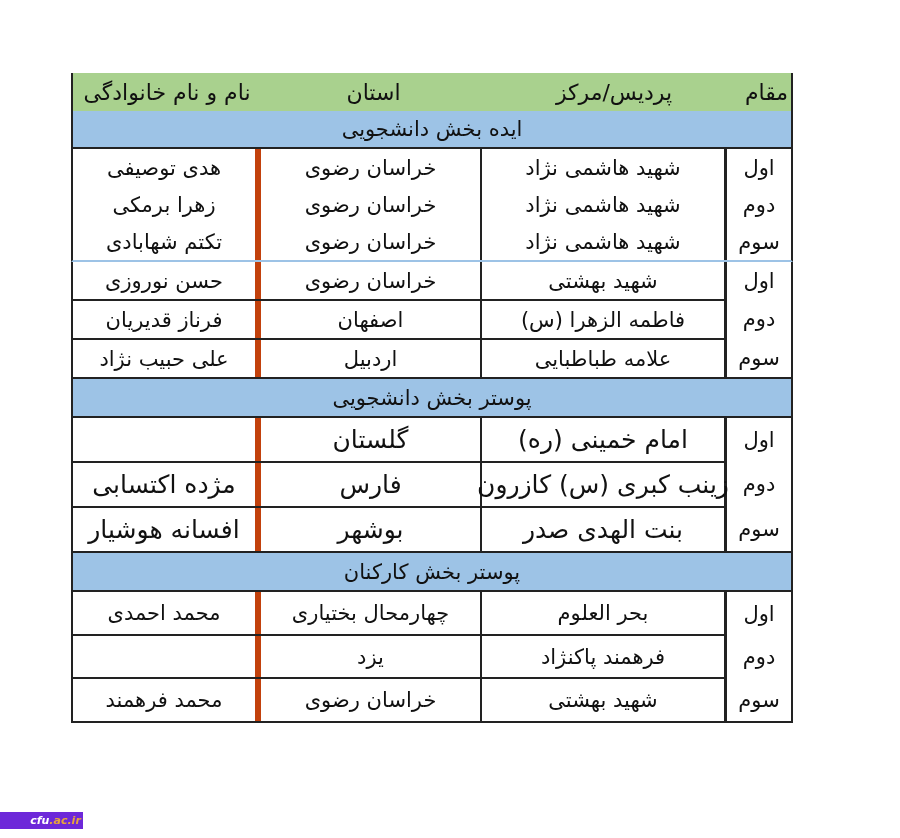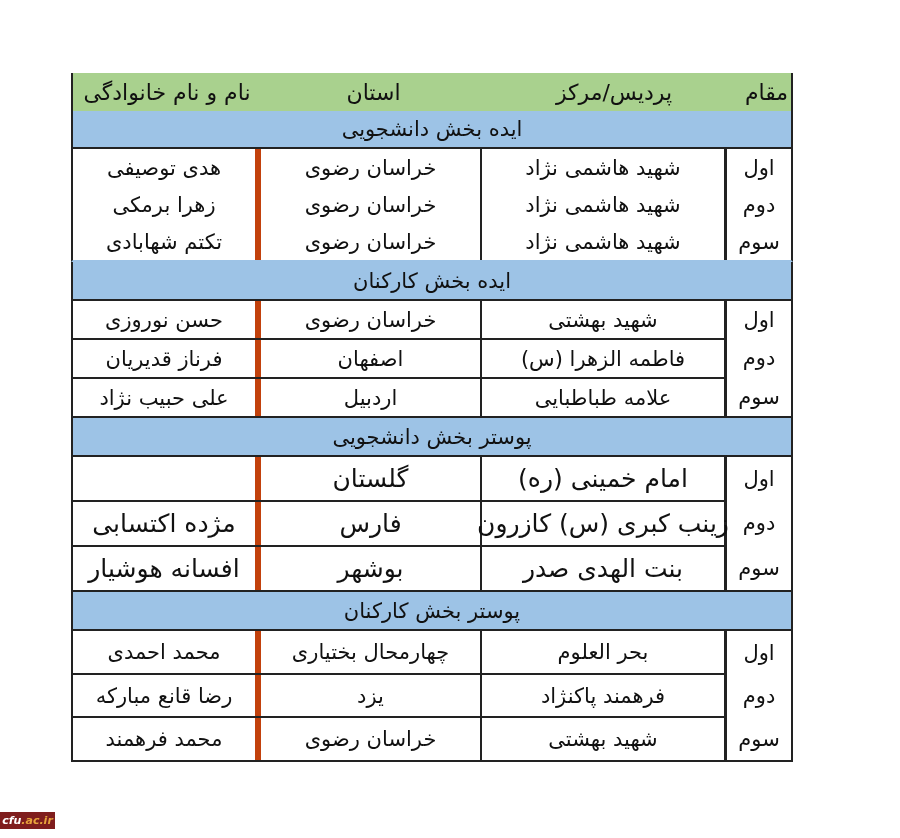--- a/index.html
+++ b/index.html
@@ -20,23 +20,23 @@
   .rank-col div { flex:1; display:flex; align-items:center; justify-content:center; font-size:21px; }
   .rows { flex:1; display:flex; flex-direction:column; }
   .row { display:flex; flex:1; }
   .row div { display:flex; align-items:center; justify-content:center; white-space:nowrap; font-size:21px; box-sizing:border-box; }
   .row .campus { width:244px; flex:none; border-left:2px solid #222; }
   .row .prov { width:225px; flex:none; border-left:6px solid #c2410c; }
   .row .name { flex:1; }
   .bordered .row + .row { border-top:2px solid #222; }
   .bordered .row { }
   .big .row div { font-size:25px; }
-  .logo { position:absolute; left:0; top:812px; width:55px; height:17px; background:#7f1d1d; color:#fff;
+  .logo { position:absolute; left:0; top:812px; width:55px; height:17px; background:#6d28d9; color:#fff;
           font-size:11px; font-style:italic; font-weight:bold; display:flex; align-items:center; justify-content:center;
-          font-family:"DejaVu Sans", sans-serif; }
+          font-family:"DejaVu Sans", sans-serif;padding-left:28px; }
   .logo .acc { color:#e8a33c; }
 </style>
 </head>
 <body>
 
 <div class="tbl">
   <div class="hdr">
     <div class="c-rank">مقام</div>
     <div class="c-campus">پردیس/مرکز</div>
     <div class="c-prov">استان</div>
@@ -62,21 +62,20 @@
         <div class="name">زهرا برمکی</div>
       </div>
       <div class="row">
         <div class="campus">شهید هاشمی نژاد</div>
         <div class="prov">خراسان رضوی</div>
         <div class="name">تکتم شهابادی</div>
       </div>
     </div>
   </div>
 
-  <div class="band">ایده بخش کارکنان</div>
   <div class="sec bordered" style="height:117px;border-bottom:2px solid #222;">
     <div class="rank-col">
       <div>اول</div>
       <div>دوم</div>
       <div>سوم</div>
     </div>
     <div class="rows">
       <div class="row">
         <div class="campus">شهید بهشتی</div>
         <div class="prov">خراسان رضوی</div>
@@ -129,21 +128,20 @@
     </div>
     <div class="rows">
       <div class="row">
         <div class="campus">بحر العلوم</div>
         <div class="prov">چهارمحال بختیاری</div>
         <div class="name">محمد احمدی</div>
       </div>
       <div class="row">
         <div class="campus">فرهمند پاکنژاد</div>
         <div class="prov">یزد</div>
-        <div class="name">رضا قانع مبارکه</div>
       </div>
       <div class="row">
         <div class="campus">شهید بهشتی</div>
         <div class="prov">خراسان رضوی</div>
         <div class="name">محمد فرهمند</div>
       </div>
     </div>
   </div>
 </div>
 

